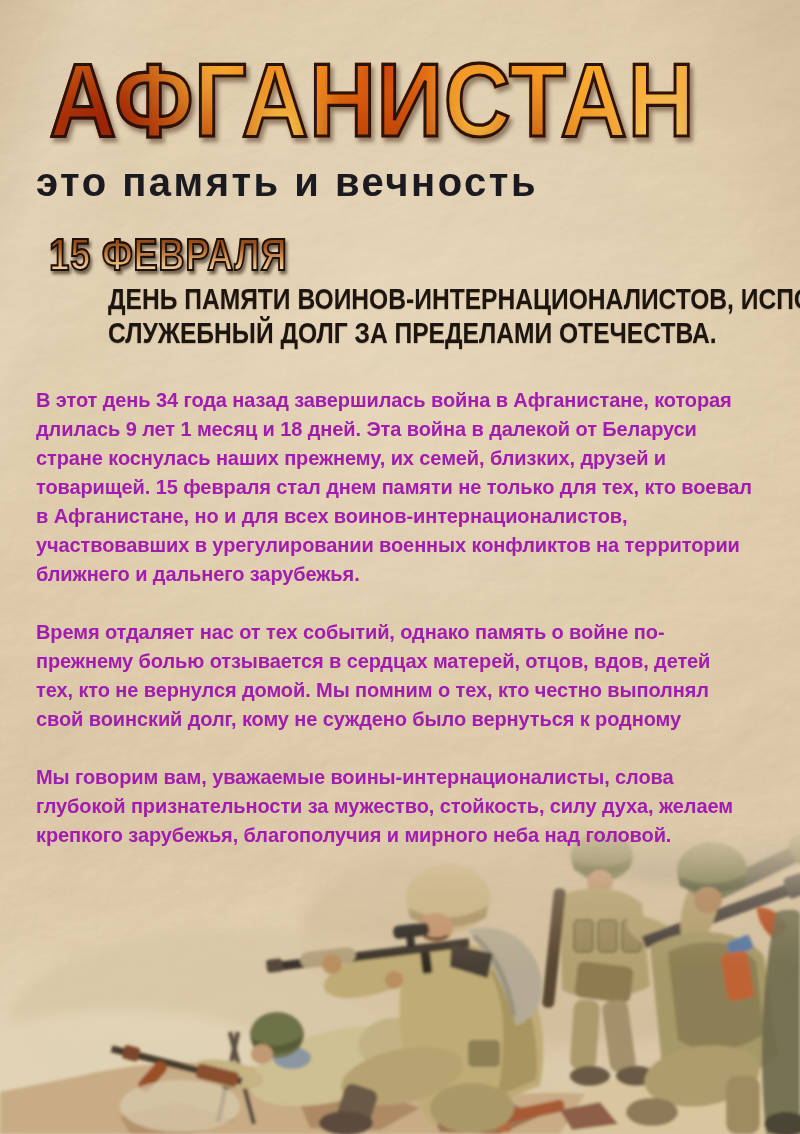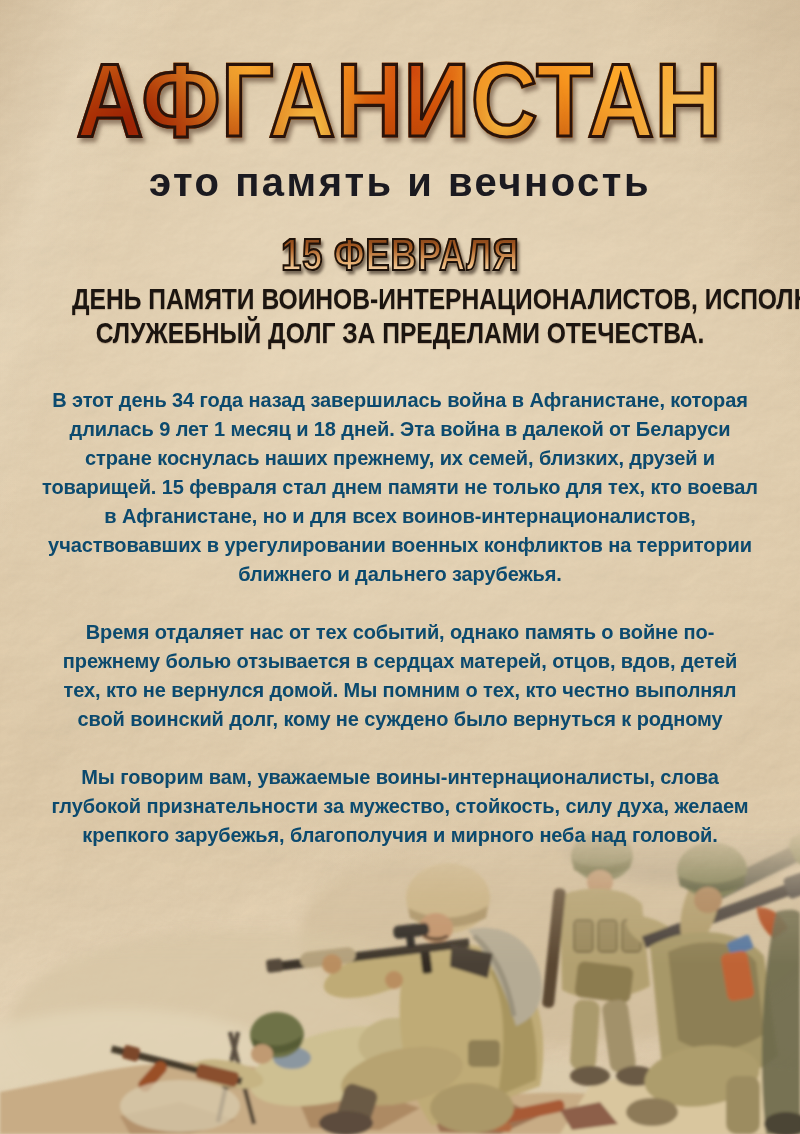--- a/index.html
+++ b/index.html
@@ -16,21 +16,22 @@
     position: absolute; inset: 0; z-index: 1; pointer-events: none;
     background:
       linear-gradient(108deg, rgba(110,80,50,0.10) 0%, rgba(255,250,235,0.12) 9%, rgba(0,0,0,0) 16%),
       linear-gradient(248deg, rgba(110,80,50,0.10) 0%, rgba(0,0,0,0) 14%),
       linear-gradient(176deg, rgba(0,0,0,0) 70%, rgba(255,246,228,0.18) 86%, rgba(120,90,60,0.10) 100%),
       radial-gradient(ellipse 120% 80% at 50% 30%, rgba(255,246,226,0.30) 0%, rgba(0,0,0,0) 60%),
       radial-gradient(ellipse 140% 120% at 50% 55%, rgba(0,0,0,0) 72%, rgba(95,65,40,0.16) 100%);
   }
   .content {
     position: absolute; inset: 0; z-index: 3;
-    text-align: center;
+    text-align: left;
+    padding-left: 36px;
   }
 
   
   .title {
     margin-top: 44px;
     font-size: 96px;
     line-height: 112px;
     font-weight: bold;
     letter-spacing: 1px;
     display: inline-block;
@@ -89,21 +90,21 @@
   .memorial-heading .line {
     display: block;
     transform: scaleX(0.82);
     transform-origin: 50% 50%;
     white-space: nowrap;
   }
 
   
   .body-text {
     margin-top: 36px;
-    color: #0c4a6e;
+    color: #a21caf;
     font-size: 20px;
     line-height: 29px;
     font-weight: bold;
     letter-spacing: -0.1px;
   }
   .paragraph { margin: 0 0 29px 0; }
   .paragraph .line { display: block; white-space: nowrap; }
 
   
   .scene {

